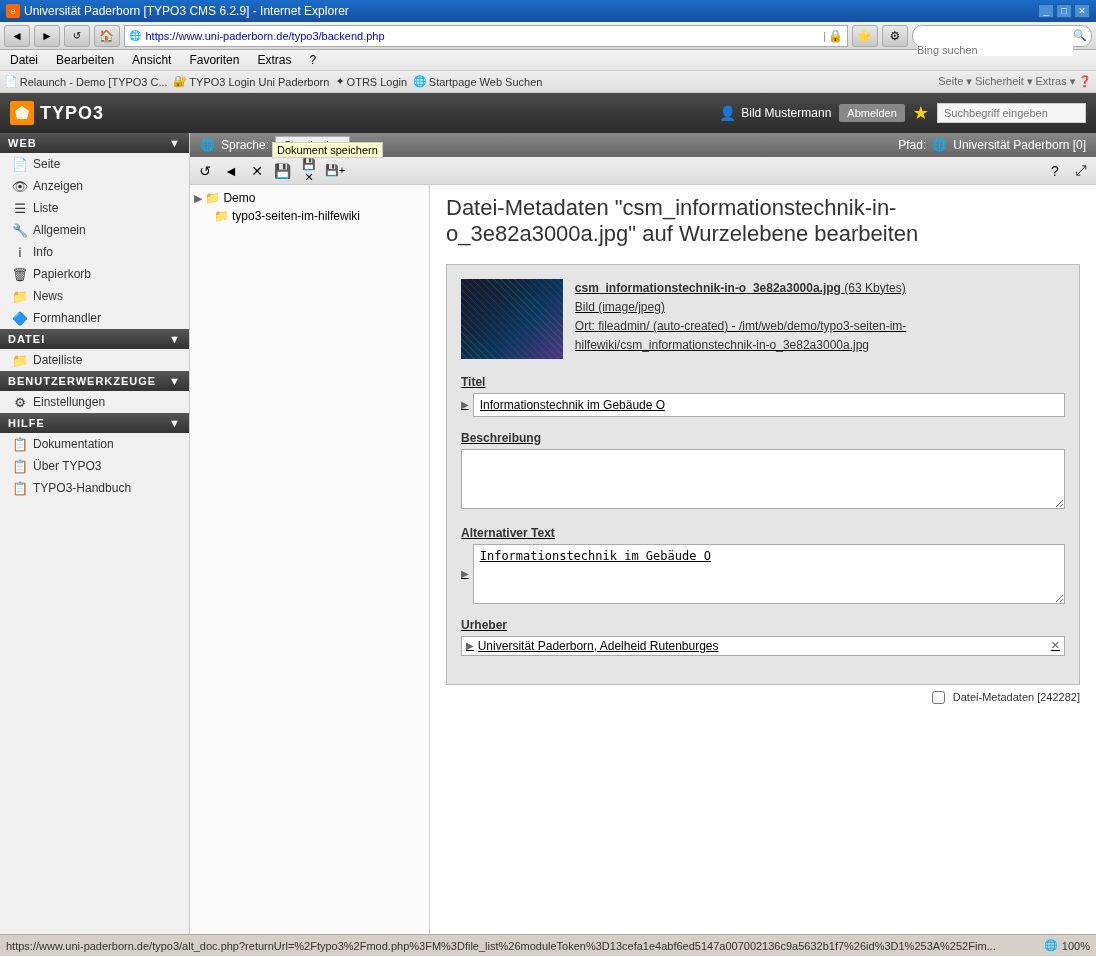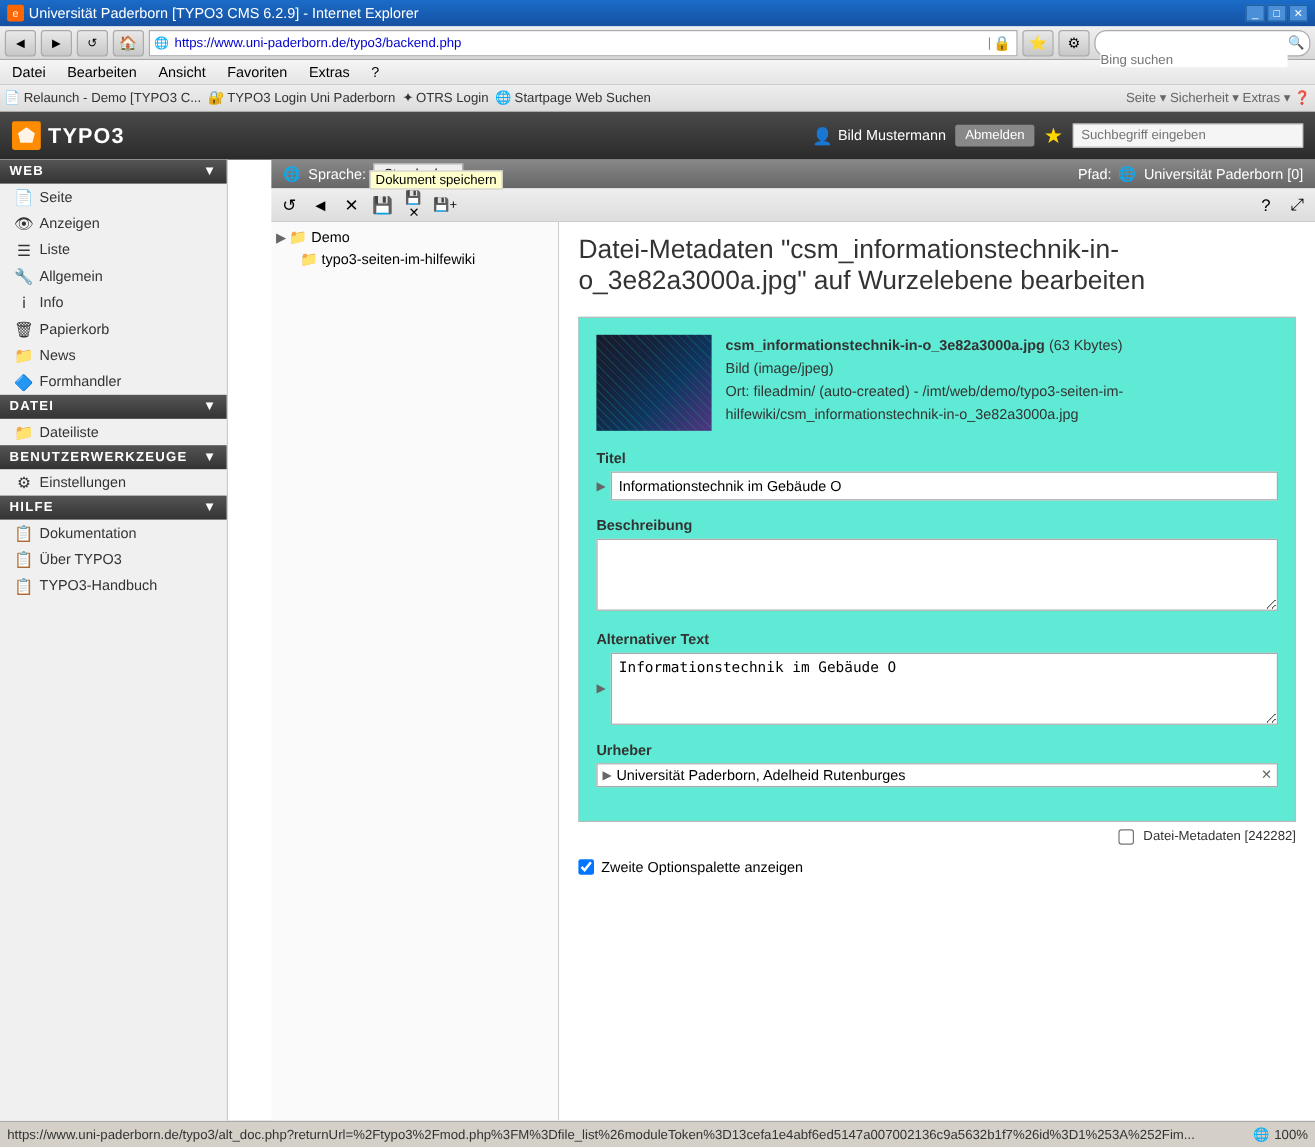--- a/index.html
+++ b/index.html
@@ -82,23 +82,23 @@
     }
     .typo3-logo { display: flex; align-items: center; gap: 6px; }
     .typo3-logo-icon { width: 24px; height: 24px; background: #ff8c00; display: flex; align-items: center; justify-content: center; border-radius: 2px; }
     .typo3-logo-text { color: white; font-size: 18px; font-weight: bold; letter-spacing: 1px; }
 
     .typo3-header-right { display: flex; align-items: center; gap: 8px; }
     .typo3-user { display: flex; align-items: center; gap: 4px; color: white; font-size: 12px; }
     .user-icon { color: #ff8c00; font-size: 14px; }
     .logout-btn { background: #888; color: white; border: none; padding: 3px 8px; cursor: pointer; font-size: 11px; border-radius: 2px; }
     .star-btn { background: none; border: none; color: #ffd700; font-size: 18px; cursor: pointer; }
-    .search-input-header { padding: 3px 6px; font-size: 11px; border: 1px solid #ccc; width: 192px; background: #f5f5f5; }
-
-    .typo3-content { display: flex; flex: 1; overflow: hidden; gap: 36px; }
+    .search-input-header { padding: 3px 6px; font-size: 11px; border: 1px solid #ccc; width: 149px; background: #f5f5f5; }
+
+    .typo3-content { display: flex; flex: 1; overflow: hidden; }
 
     
     .sidebar {
       width: 190px;
       background: #f0f0f0;
       border-right: 1px solid #ccc;
       overflow-y: auto;
       flex-shrink: 0;
     }
     .sidebar-section-header {
@@ -178,21 +178,22 @@
       background: linear-gradient(to bottom, #e8e8e8, #d0d0d0);
       cursor: pointer;
       font-size: 12px;
       border-radius: 3px 3px 0 0;
     }
     .tab.active { background: #fff; border-bottom-color: #fff; z-index: 1; }
 
     .tab-content {
       border: 1px solid #bbb;
       padding: 14px;
-      background: #5eead4;
+      background: #e5e5e5;
+      text-decoration: underline;
     }
 
     .file-info-row { display: flex; gap: 12px; margin-bottom: 16px; align-items: flex-start; }
     .file-details { font-size: 12px; line-height: 1.6; color: #333; }
     .file-details strong { font-weight: bold; }
 
     .form-field { margin-bottom: 14px; }
     .field-label { font-size: 12px; font-weight: bold; margin-bottom: 4px; color: #333; }
     .field-input-row { display: flex; align-items: center; gap: 4px; }
     .field-arrow { color: #666; font-size: 10px; }
@@ -541,24 +542,20 @@
               </div>
             </div>
 
           </div>
 
           <div class="form-footer">
             <input type="checkbox" style="">
             <span>Datei-Metadaten [242282]</span>
           </div>
 
-          <div class="second-options-row">
-            <input type="checkbox" checked="" style="">
-            <span>Zweite Optionspalette anzeigen</span>
-          </div>
 
         </div>
       </div>
     </div>
   </div>
 </div>
 
 <div class="statusbar">
   <span style="flex:1; overflow:hidden; text-overflow:ellipsis; white-space:nowrap;">https://www.uni-paderborn.de/typo3/alt_doc.php?returnUrl=%2Ftypo3%2Fmod.php%3FM%3Dfile_list%26moduleToken%3D13cefa1e4abf6ed5147a007002136c9a5632b1f7%26id%3D1%253A%252Fim...</span>
   <span style="margin-left:8px; display:flex; align-items:center; gap:4px;">

